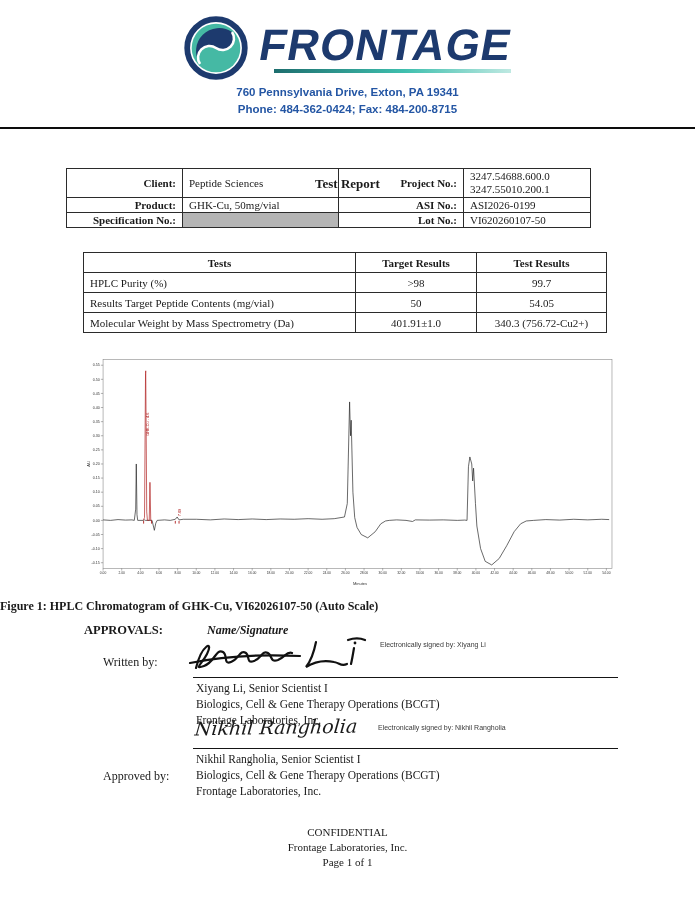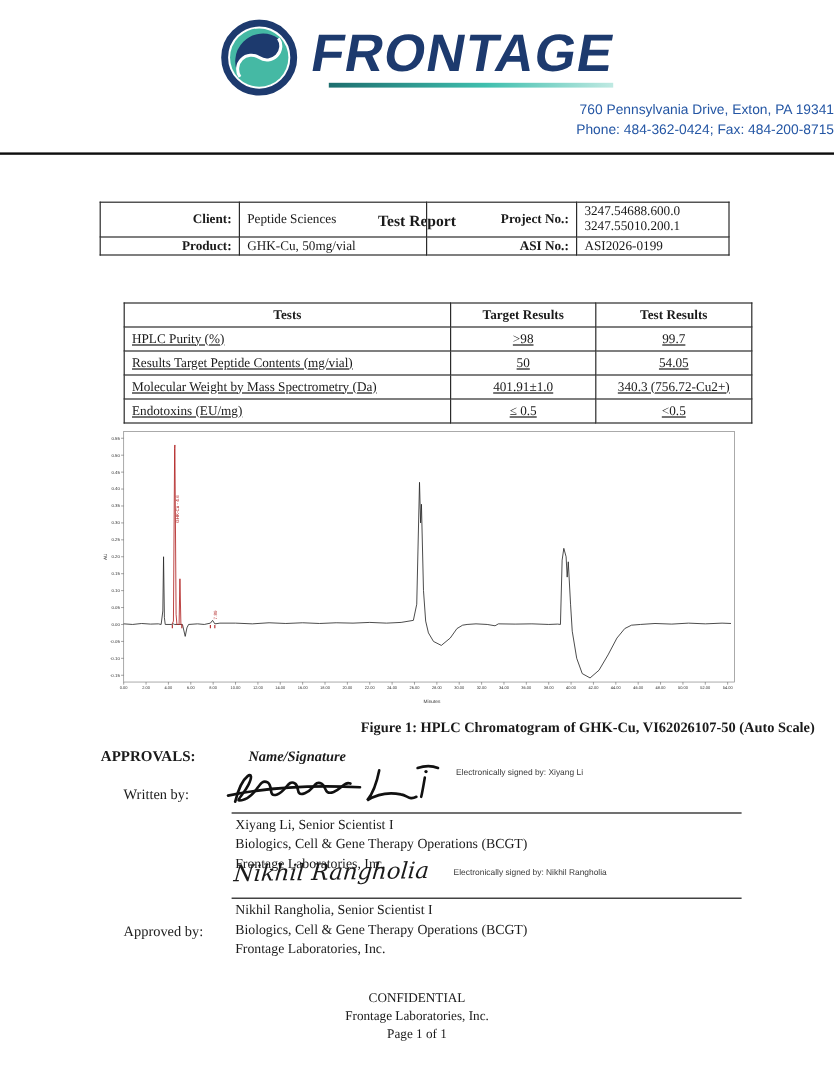--- a/index.html
+++ b/index.html
@@ -7,41 +7,41 @@
         font-family:"Liberation Serif",serif;color:#1a1a1a;}
   
   .header{position:absolute;top:12px;left:0;right:0;text-align:center;}
   .logo-row{display:flex;justify-content:center;align-items:center;gap:12px;height:72px;}
   .logo-mark{width:64px;height:64px;}
   .wordmark-wrap{display:inline-block;text-align:left;}
   .wordmark{font-family:"Liberation Sans",sans-serif;font-weight:bold;font-size:44px;
             color:#1d3a6e;letter-spacing:1px;transform:skewX(-10deg);display:inline-block;line-height:1;}
   .logo-underline{height:4px;margin-top:2px;margin-left:14px;
             background:linear-gradient(90deg,#1d6e6e,#3fbfae 55%,#bfe9e2);}
-  .addr{font-family:"Liberation Sans",sans-serif;font-weight:normal;font-size:11.5px;
-        color:#2456a4;line-height:1.45;text-align:right;}
+  .addr{font-family:"Liberation Sans",sans-serif;font-weight:bold;font-size:11.5px;
+        color:#2456a4;line-height:1.45;}
   .header-rule{position:absolute;top:127px;left:0;width:695px;height:2px;background:#0d0d0d;}
   
   .report-title{position:absolute;top:139px;left:0;right:0;text-align:center;
                 font-weight:bold;font-size:13px;margin-top:37px;}
   
   table{border-collapse:collapse;table-layout:fixed;}
   td,th{border:1px solid #2b2b2b;font-size:11px;padding:1px 6px;overflow:hidden;}
-  .info-table{position:absolute;top:168px;left:83px;width:524px;border-radius:15px;}
+  .info-table{position:absolute;top:168px;left:66px;width:524px;border-radius:15px;}
   .info-table .lbl{font-weight:bold;text-align:right;}
   .info-table .val{text-align:left;}
   .gray-cell{background:#b5b5b5;}
   .two-line{line-height:1.18;}
-  .results-table{position:absolute;top:252px;left:83px;width:523px;margin-left:20px;}
+  .results-table{position:absolute;top:252px;left:83px;width:523px;}
   .results-table th{font-weight:bold;text-align:center;height:17px;}
-  .results-table td{height:17px;text-decoration:underline;}
+  .results-table td{height:17px;}
   .results-table td.c{text-align:center;}
   
   .chromatogram{position:absolute;top:355px;left:85px;width:532px;height:234px;}
-  .fig-caption{position:absolute;top:599px;left:0;right:16px;text-align:right;
+  .fig-caption{position:absolute;top:599px;left:0;right:16px;text-align:left;
                font-weight:bold;font-size:12px;}
   
   .approvals-heading{position:absolute;top:623px;left:84px;font-weight:bold;font-size:12.5px;}
   .name-sig-label{position:absolute;top:623px;left:207px;font-weight:bold;font-size:12px;font-style:italic;}
   .written-by{position:absolute;top:655px;left:103px;font-size:12px;}
   .approved-by{position:absolute;top:729px;left:103px;font-size:12px;margin-top:40px;}
   .sig1{position:absolute;top:634px;left:188px;width:190px;height:44px;}
   .sig2{position:absolute;top:716px;left:195px;font-size:19px;font-style:italic;
         transform:skewX(-6deg) rotate(-1deg);font-family:"DejaVu Serif",serif;}
   .esign{position:absolute;font-family:"Liberation Sans",sans-serif;font-size:7px;color:#3a3a3a;}
@@ -95,20 +95,26 @@
         <div>3247.54688.600.0</div>
         <div>3247.55010.200.1</div>
       </td>
     </tr>
     <tr>
       <td class="lbl">Product:</td>
       <td class="val">GHK-Cu, 50mg/vial</td>
       <td class="lbl">ASI No.:</td>
       <td class="val">ASI2026-0199</td>
     </tr>
+    <tr>
+      <td class="lbl">Specification No.:</td>
+      <td class="val gray-cell"></td>
+      <td class="lbl">Lot No.:</td>
+      <td class="val">VI620260107-50</td>
+    </tr>
   </tbody>
     </table>
 
   <table class="results-table">
     <colgroup>
         <col style="width:272px">
         <col style="width:121px">
         <col style="width:130px">
       </colgroup>
     <tbody>
@@ -124,25 +130,20 @@
     </tr>
     <tr>
       <td>Results Target Peptide Contents (mg/vial)</td>
       <td class="c">50</td>
       <td class="c">54.05</td>
     </tr>
     <tr>
       <td>Molecular Weight by Mass Spectrometry (Da)</td>
       <td class="c">401.91±1.0</td>
       <td class="c">340.3 (756.72-Cu2+)</td>
-    </tr>
-    <tr>
-      <td>Endotoxins (EU/mg)</td>
-      <td class="c">≤ 0.5</td>
-      <td class="c">&lt;0.5</td>
     </tr>
   </tbody>
     </table>
 
   <svg id="chromatogram-svg" class="chromatogram" viewBox="0 0 530 232">
       <rect x="18" y="4" width="507" height="208" fill="#ffffff" stroke="#8a8a8a" stroke-width="0.6"></rect>
       <line x1="15.8" y1="9.621621621621596" x2="18" y2="9.621621621621596" stroke="#555" stroke-width="0.45"></line>
       <text x="14.8" y="10.821621621621595" font-size="3.6" text-anchor="end" fill="#333" font-family="Liberation Sans,sans-serif">0.55</text>
       <line x1="15.8" y1="23.675675675675663" x2="18" y2="23.675675675675663" stroke="#555" stroke-width="0.45"></line>
       <text x="14.8" y="24.875675675675662" font-size="3.6" text-anchor="end" fill="#333" font-family="Liberation Sans,sans-serif">0.50</text>

